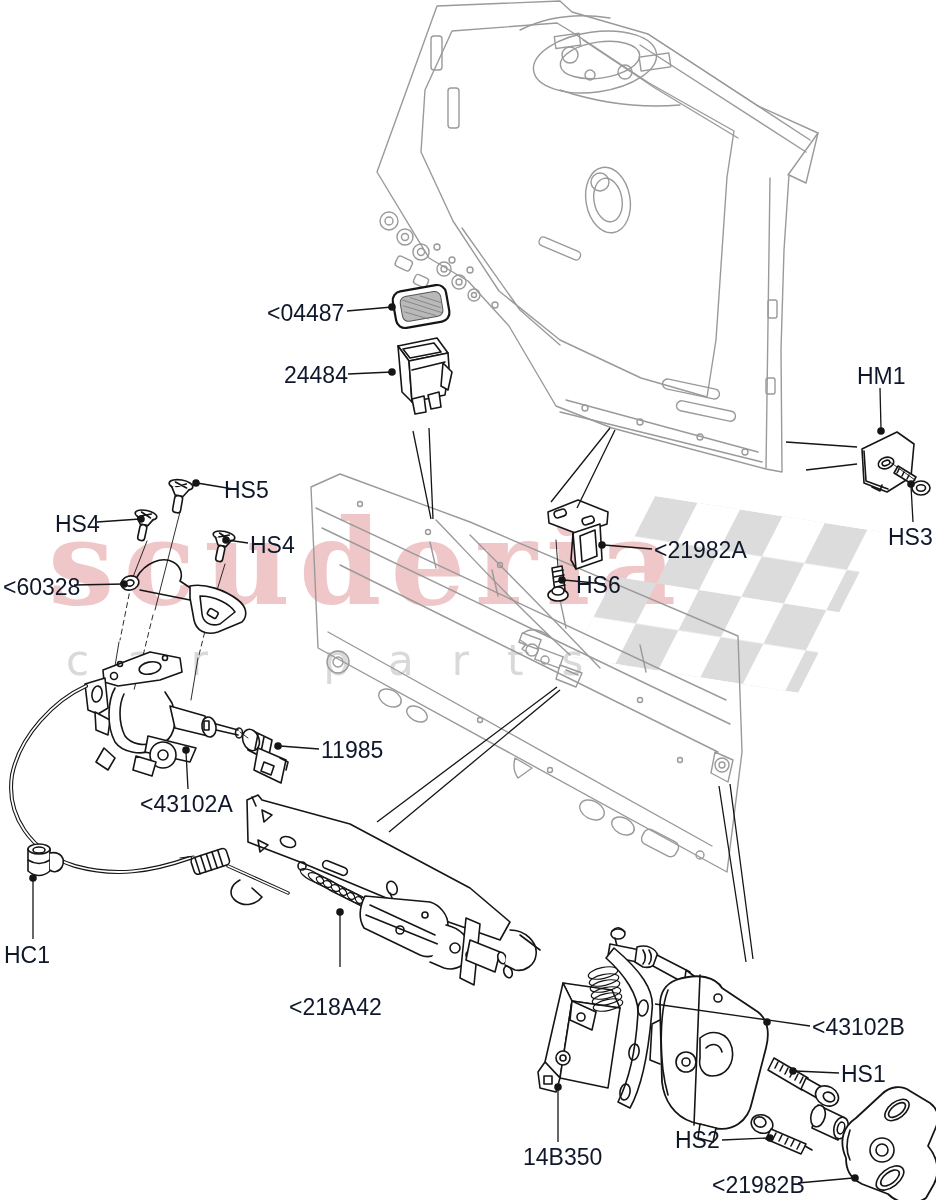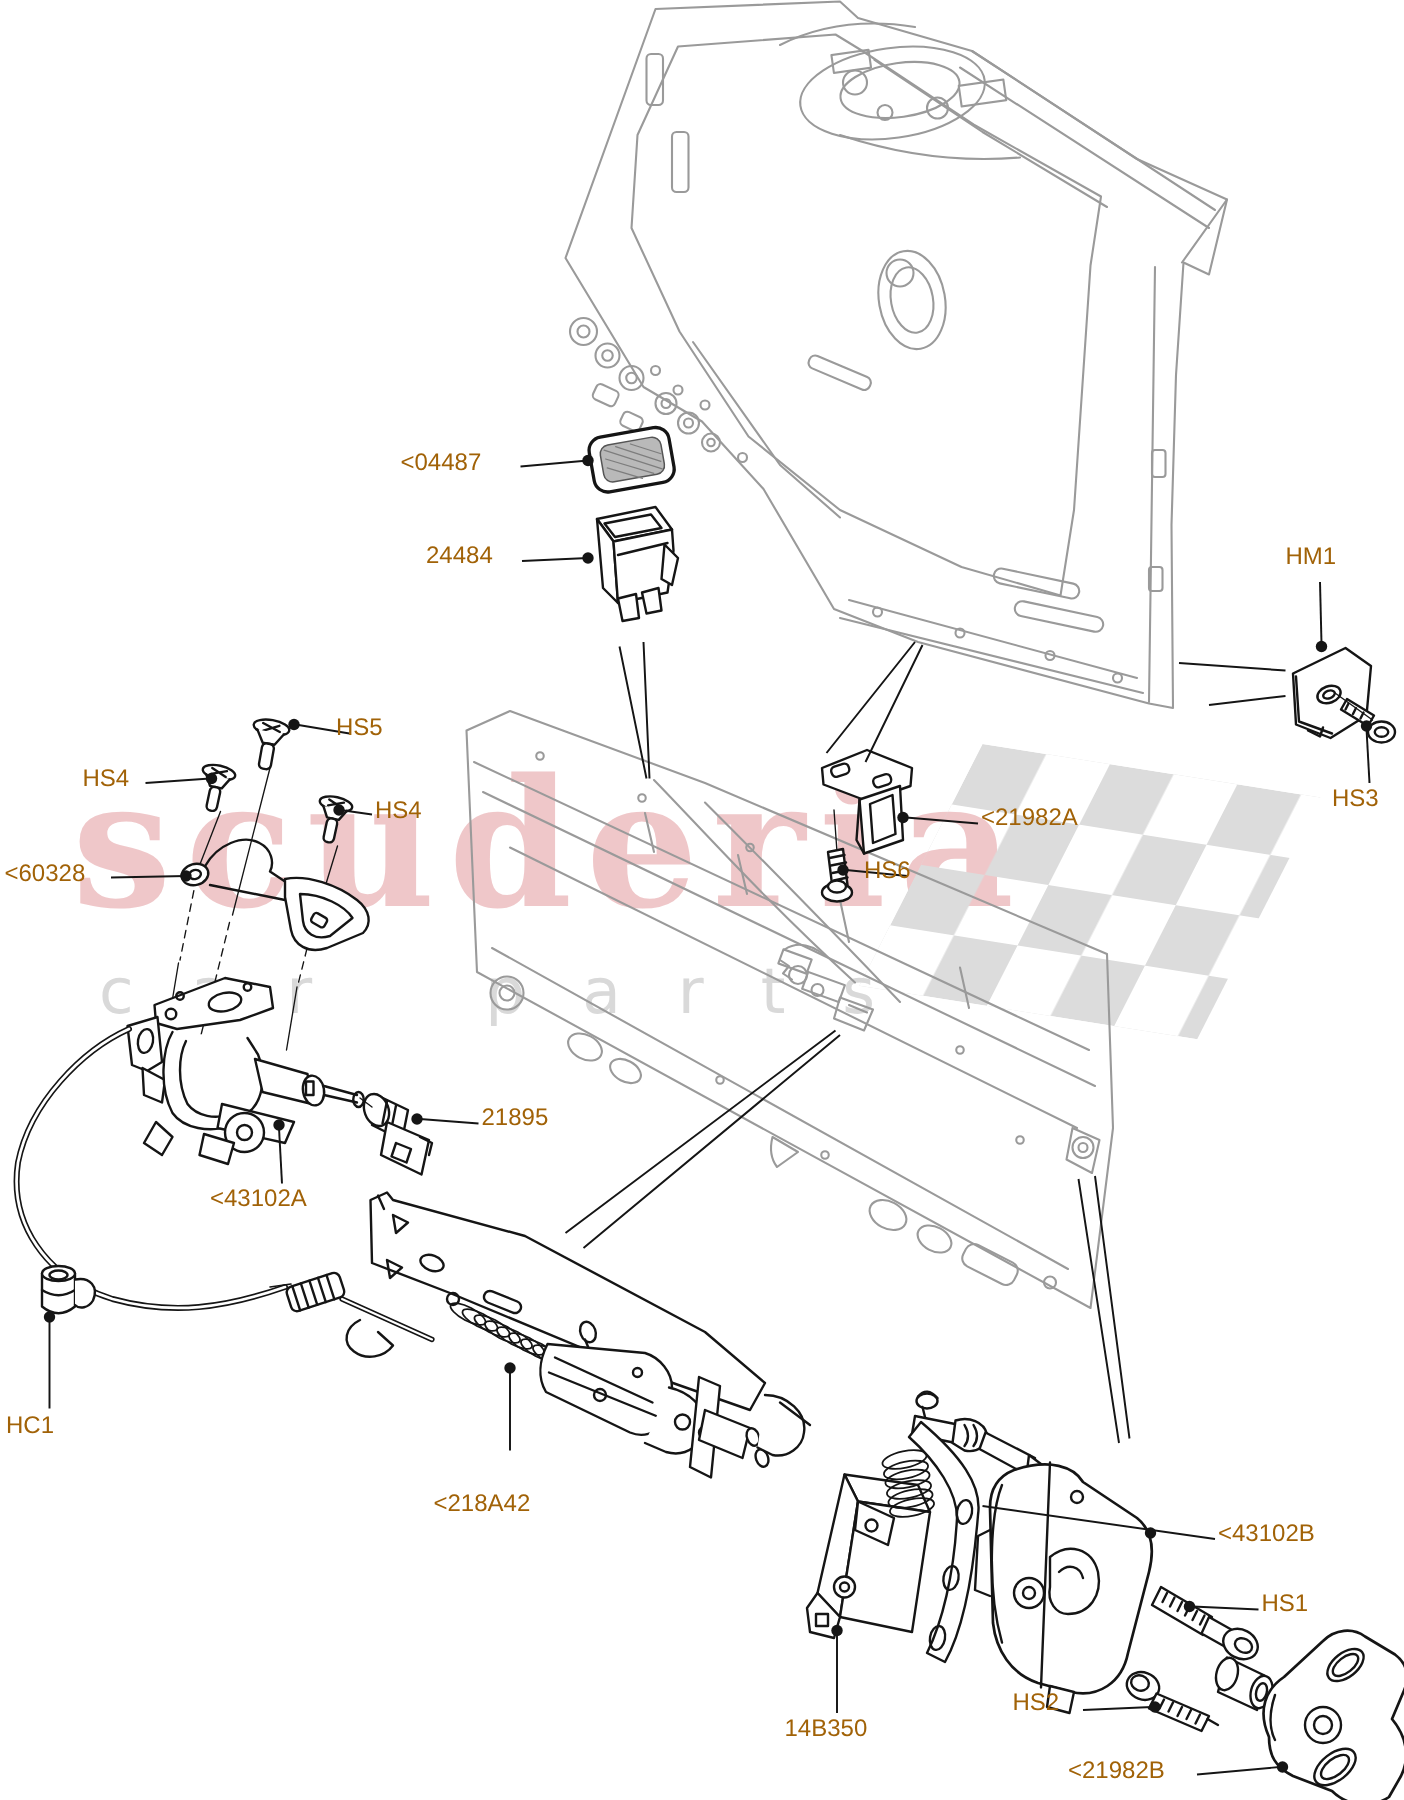--- a/index.html
+++ b/index.html
@@ -5,21 +5,21 @@
   html,body{margin:0;padding:0;background:#fff;}
   .stage{position:relative;width:936px;height:1200px;background:#fff;overflow:hidden;
          font-family:"Liberation Sans",sans-serif;}
   .wm-brand{position:absolute;left:48px;top:504px;z-index:1;
     font-family:"DejaVu Serif",serif;font-weight:bold;font-size:118px;line-height:1;
     letter-spacing:9px;color:rgba(203,70,77,0.30);user-select:none;}
   .wm-tag{position:absolute;left:66px;top:640px;z-index:1;
     font-family:"DejaVu Sans",sans-serif;font-size:42px;line-height:1;
     letter-spacing:38px;word-spacing:26px;color:#d9d9d9;user-select:none;}
   svg.art{position:absolute;left:0;top:0;z-index:2;}
-  .plabel{position:absolute;z-index:3;font-size:16px;color:#a16207;white-space:nowrap;}
+  .plabel{position:absolute;z-index:3;font-size:23px;color:#0f172a;white-space:nowrap;}
 </style>
 </head>
 <body>
 
 <div class="stage">
 
   <div class="wm-brand">scuderia</div>
   <div class="wm-tag">car parts</div>
 
   <svg class="art" width="936" height="1200" viewBox="0 0 936 1200">
@@ -432,21 +432,21 @@
   <div class="plabel" style="left:267px;top:300px">&lt;04487</div>
   <div class="plabel" style="left:284px;top:362px">24484</div>
   <div class="plabel" style="left:857px;top:363px">HM1</div>
   <div class="plabel" style="left:888px;top:524px">HS3</div>
   <div class="plabel" style="left:224px;top:477px">HS5</div>
   <div class="plabel" style="left:55px;top:511px">HS4</div>
   <div class="plabel" style="left:250px;top:532px">HS4</div>
   <div class="plabel" style="left:3px;top:574px">&lt;60328</div>
   <div class="plabel" style="left:654px;top:537px">&lt;21982A</div>
   <div class="plabel" style="left:576px;top:572px">HS6</div>
-  <div class="plabel" style="left:321px;top:737px">21895</div>
+  <div class="plabel" style="left:321px;top:737px">11985</div>
   <div class="plabel" style="left:140px;top:791px">&lt;43102A</div>
   <div class="plabel" style="left:4px;top:942px">HC1</div>
   <div class="plabel" style="left:289px;top:994px">&lt;218A42</div>
   <div class="plabel" style="left:523px;top:1144px">14B350</div>
   <div class="plabel" style="left:812px;top:1014px">&lt;43102B</div>
   <div class="plabel" style="left:841px;top:1061px">HS1</div>
   <div class="plabel" style="left:675px;top:1127px">HS2</div>
   <div class="plabel" style="left:712px;top:1172px">&lt;21982B</div>
 </div>
 

